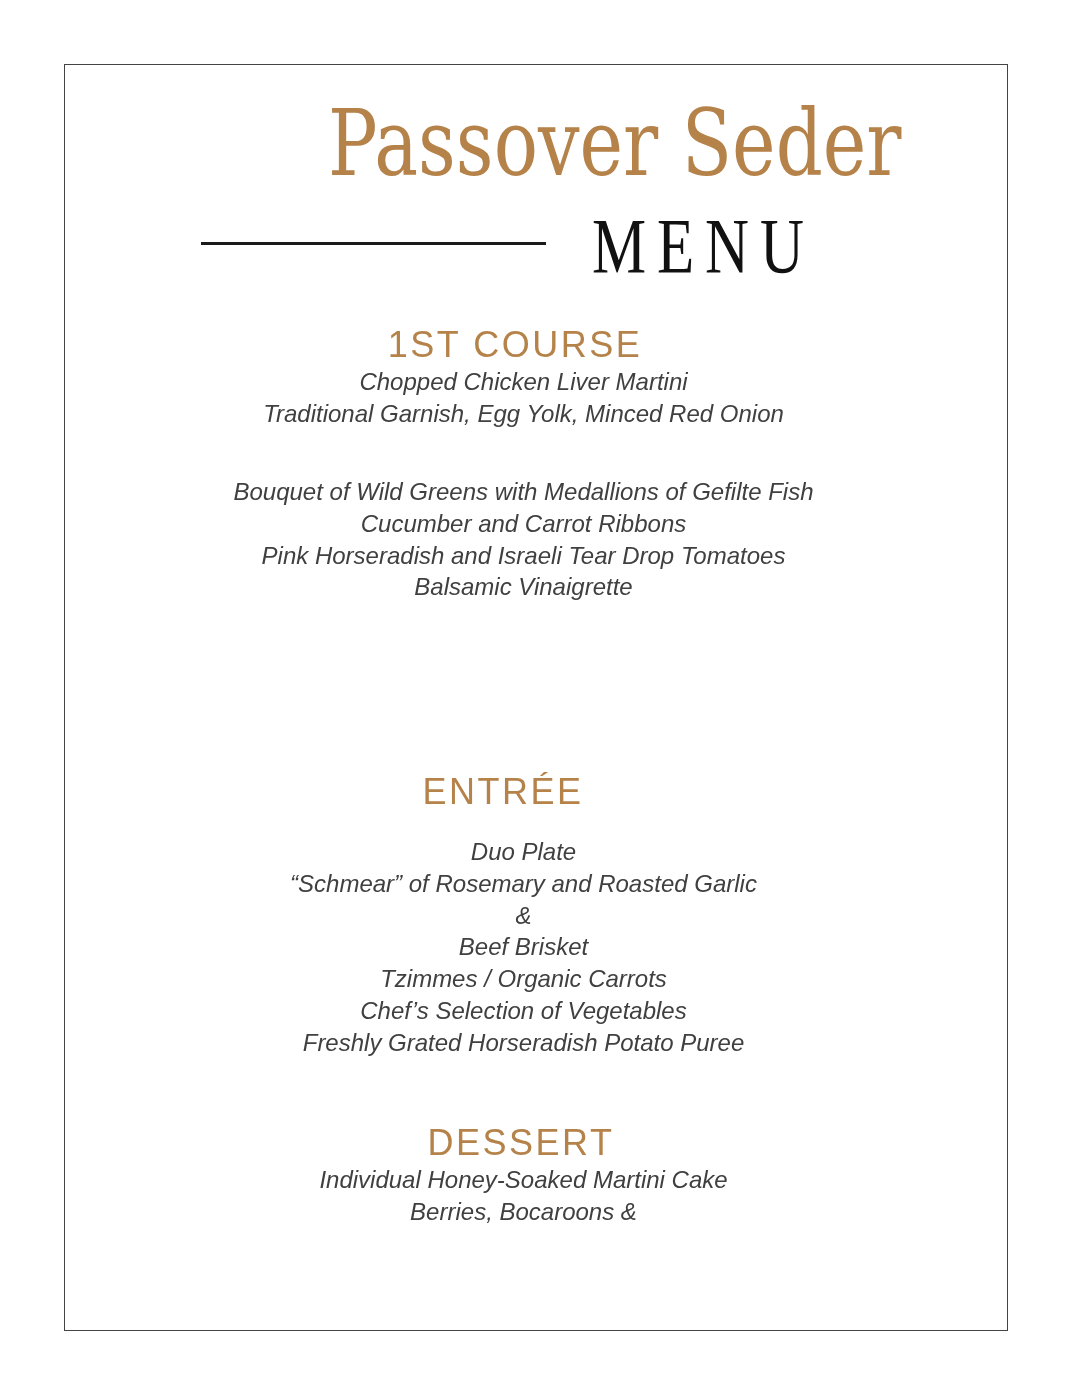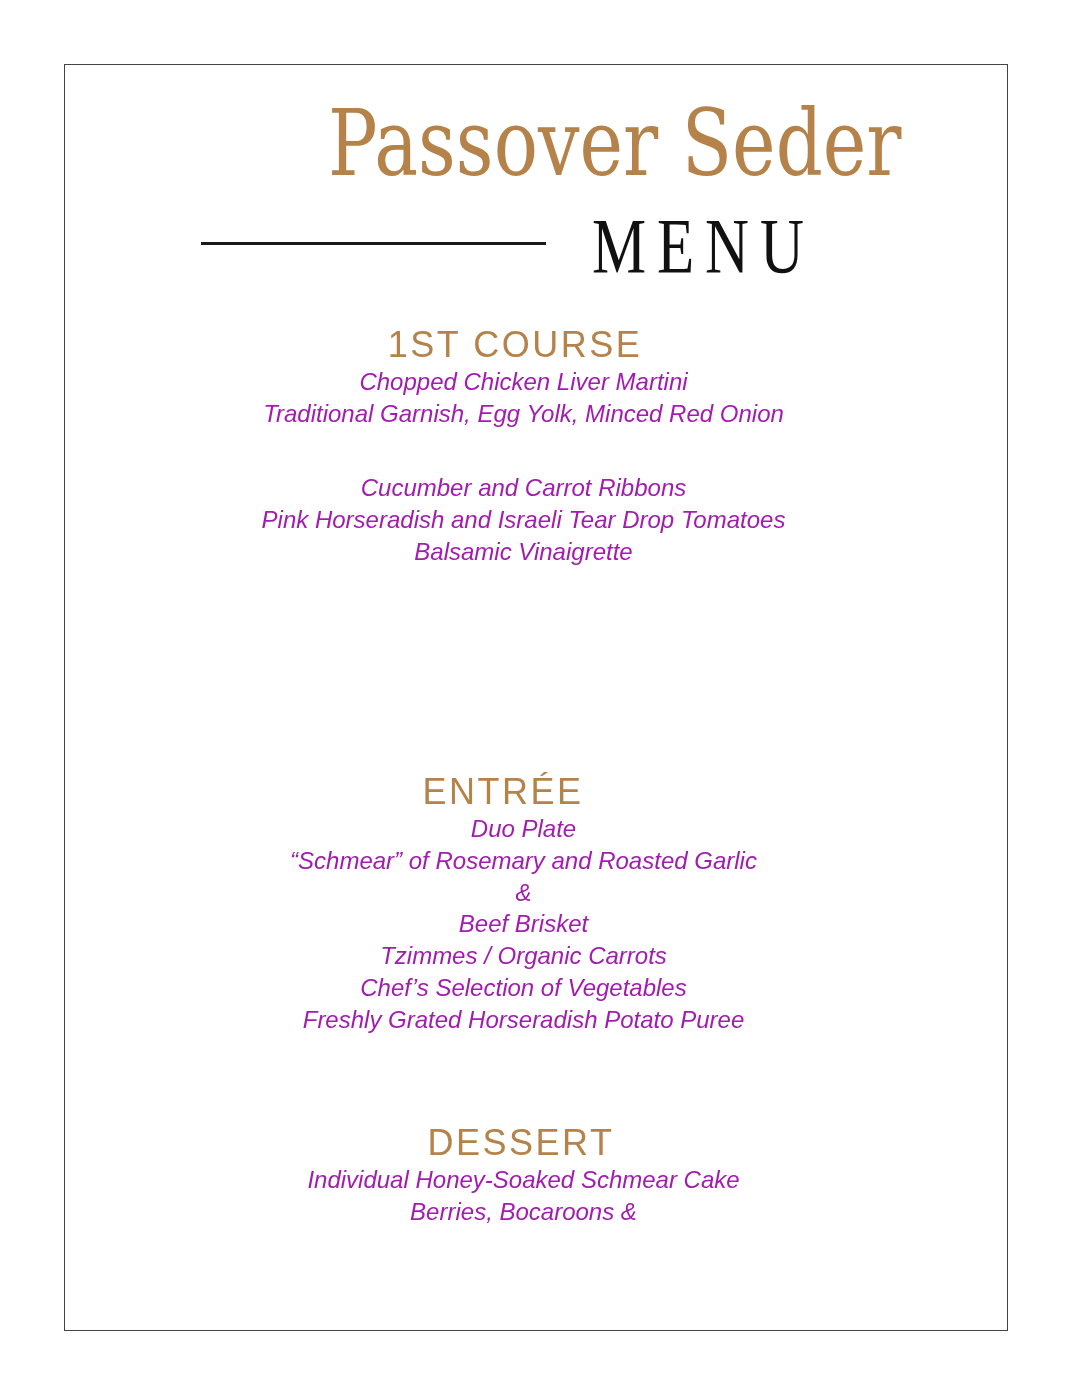--- a/index.html
+++ b/index.html
@@ -69,21 +69,21 @@
       letter-spacing: 2.5px;
       color: var(--accent);
       line-height: 34px;
       font-weight: normal;
     }
     .item {
       font-family: "Liberation Sans", "DejaVu Sans", sans-serif;
       font-style: italic;
       font-size: 24px;
       line-height: 31.8px;
-      color: #a21caf;
+      color: #404040;
       white-space: nowrap;
       padding-left: 17px;
     }
     .gap {
       height: 32px;
     }
   </style>
 </head>
 <body style="--accent:#b5834a;">
 
@@ -93,38 +93,39 @@
 <div class="rule"></div>
 <div class="subtitle">MENU</div>
 
 <div class="section" style="top:328px;">
   <div class="heading">1ST COURSE</div>
   <div class="item" style="margin-top:4px;">Chopped Chicken Liver Martini</div>
   <div class="item">Traditional Garnish, Egg Yolk, Minced Red Onion</div>
 </div>
 
 <div class="section" style="top:472px;">
+  <div class="item" style="margin-top:4px;">Bouquet of Wild Greens with Medallions of Gefilte Fish</div>
   <div class="item">Cucumber and Carrot Ribbons</div>
   <div class="item">Pink Horseradish and Israeli Tear Drop Tomatoes</div>
   <div class="item">Balsamic Vinaigrette</div>
   <div class="gap"></div>
 </div>
 
 <div class="section" style="top:775px; left:-12px;">
   <div class="heading">ENTRÉE</div>
 </div>
-<div class="section" style="top:813px;">
+<div class="section" style="top:836px;">
   <div class="item">Duo Plate</div>
   <div class="item">“Schmear” of Rosemary and Roasted Garlic</div>
   <div class="item">&amp;</div>
   <div class="item">Beef Brisket</div>
   <div class="item">Tzimmes / Organic Carrots</div>
   <div class="item">Chef’s Selection of Vegetables</div>
   <div class="item">Freshly Grated Horseradish Potato Puree</div>
 </div>
 
 <div class="section" style="top:1126px; left:6px;">
   <div class="heading">DESSERT</div>
 </div>
 <div class="section" style="top:1164px;">
-  <div class="item">Individual Honey-Soaked Schmear Cake</div>
+  <div class="item">Individual Honey-Soaked Martini Cake</div>
   <div class="item">Berries, Bocaroons &amp;</div>
 </div>
 
 </body></html>

